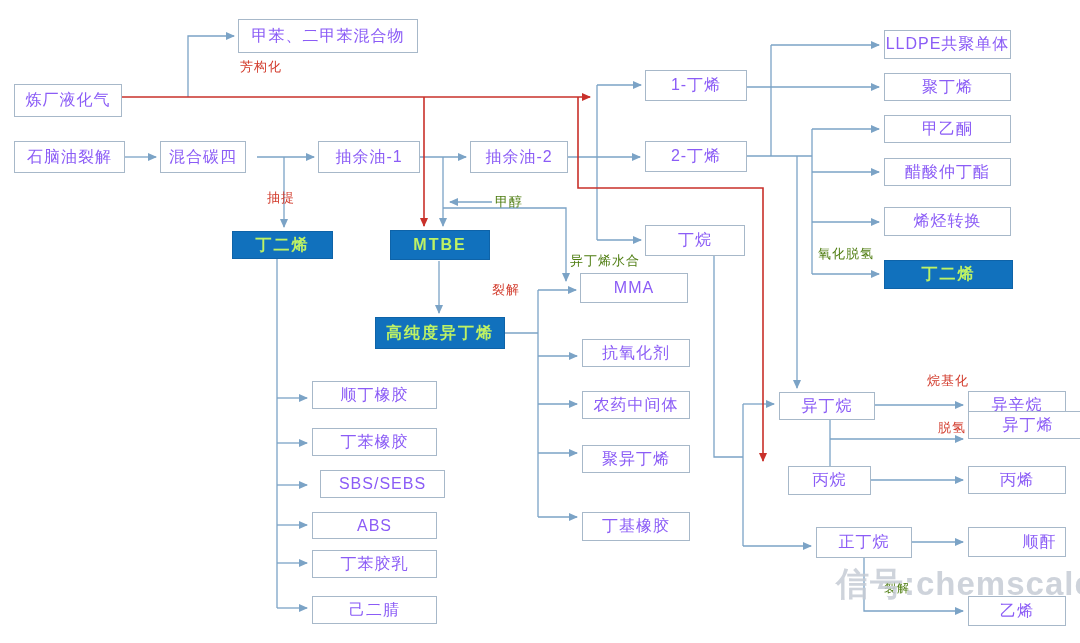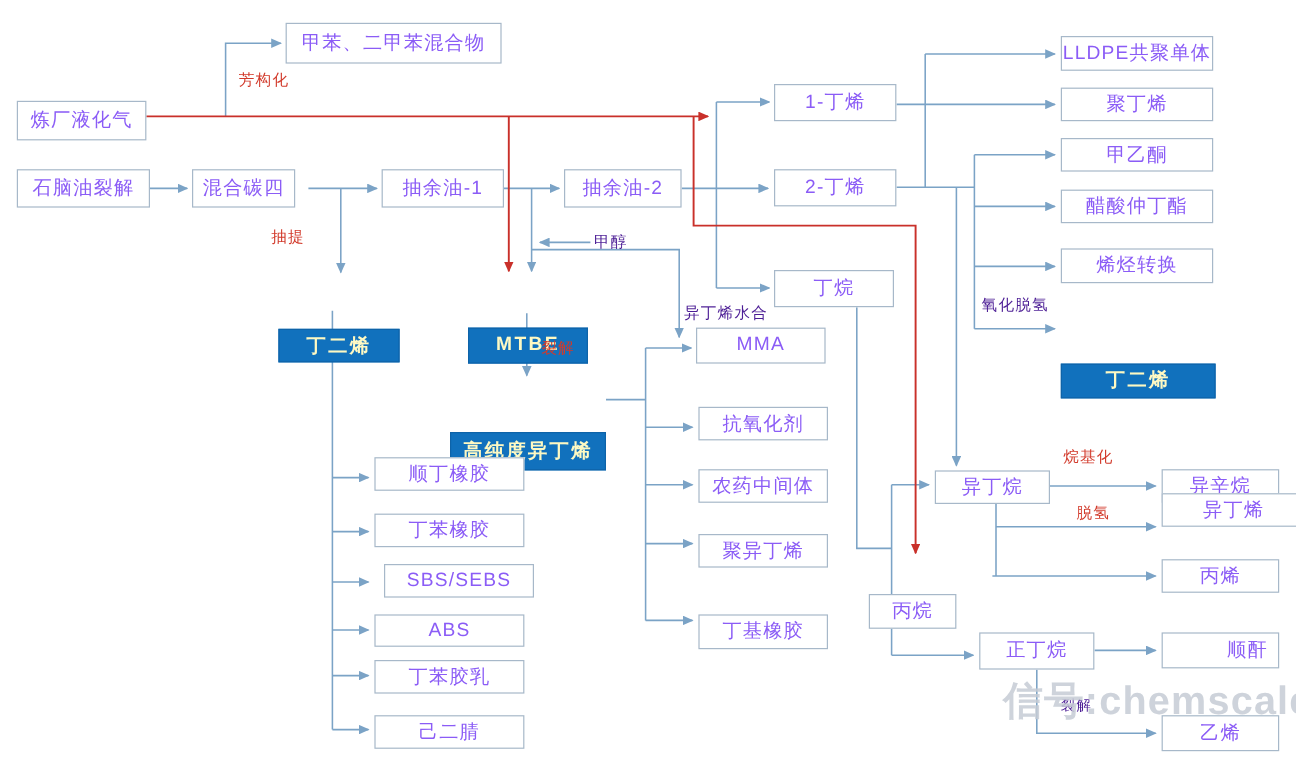--- a/index.html
+++ b/index.html
@@ -7,25 +7,25 @@
     position:relative;width:1080px;height:643px;background:#ffffff;overflow:hidden;
     font-family:"Liberation Sans", sans-serif;
   }
   #edges{position:absolute;left:0;top:0;width:1080px;height:643px;}
   .node{
     position:absolute;box-sizing:border-box;display:flex;align-items:center;justify-content:center;
     background:#ffffff;border:1px solid #a7b8c9;color:#8b5cf6;font-size:16px;
     white-space:nowrap;letter-spacing:1px;
   }
   .node.accent{
-    background:#1171bd;border:1px solid #0e63a8;color:#fef9c3;font-weight:bold;letter-spacing:2px;margin-top:43px;
+    background:#1171bd;border:1px solid #0e63a8;color:#bef264;font-weight:bold;letter-spacing:2px;
   }
   .flow-label{position:absolute;font-size:13px;white-space:nowrap;letter-spacing:1px;}
-  .flow-label.red{color:#d23a2b;}
-  .flow-label.dark{color:#4c1d95;}
+  .flow-label.red{color:#d23a2b;margin-left:41px;}
+  .flow-label.dark{color:#4d7c0f;}
   .flow-label.small{font-size:12px;}
   #watermark{
     position:absolute;color:#c6ccd5;opacity:0.85;font-size:33px;font-weight:bold;
     letter-spacing:1px;white-space:nowrap;
   }
 </style>
 </head>
 <body>
 
 <div id="canvas">
@@ -115,21 +115,21 @@
       <div class="node" style="left: 312px; top: 596px; width: 125px; height: 28px;">己二腈</div>
       <div class="node" style="left: 884px; top: 30px; width: 127px; height: 29px;">LLDPE共聚单体</div>
       <div class="node" style="left: 884px; top: 73px; width: 127px; height: 28px;">聚丁烯</div>
       <div class="node" style="left: 884px; top: 115px; width: 127px; height: 28px;">甲乙酮</div>
       <div class="node" style="left: 884px; top: 158px; width: 127px; height: 28px;">醋酸仲丁酯</div>
       <div class="node" style="left: 884px; top: 207px; width: 127px; height: 29px;">烯烃转换</div>
       <div class="node accent" style="left: 884px; top: 260px; width: 129px; height: 29px;">丁二烯</div>
       <div class="node" style="left: 779px; top: 392px; width: 96px; height: 28px;">异丁烷</div>
       <div class="node" style="left: 968px; top: 391px; width: 98px; height: 28px;">异辛烷</div>
       <div class="node" style="left: 968px; top: 411px; width: 120px; height: 28px;">异丁烯</div>
-      <div class="node" style="left: 724px; top: 466px; width: 73px; height: 29px; margin-top: 29px;">丙烷</div>
+      <div class="node" style="left: 788px; top: 466px; width: 83px; height: 29px;">丙烷</div>
       <div class="node" style="left: 968px; top: 466px; width: 98px; height: 28px;">丙烯</div>
       <div class="node" style="left: 816px; top: 527px; width: 96px; height: 31px;">正丁烷</div>
       <div class="node" style="left: 968px; top: 527px; width: 98px; height: 30px; padding-left: 45px;">顺酐</div>
       <div class="node" style="left: 968px; top: 596px; width: 98px; height: 30px;">乙烯</div>
     </div>
   <div id="labels-layer">
       <div class="flow-label red" style="left: 199px; top: 58px;">芳构化</div>
       <div class="flow-label red" style="left: 226px; top: 189px;">抽提</div>
       <div class="flow-label dark" style="left: 495px; top: 193px;">甲醇</div>
       <div class="flow-label red" style="left: 451px; top: 281px;">裂解</div>

